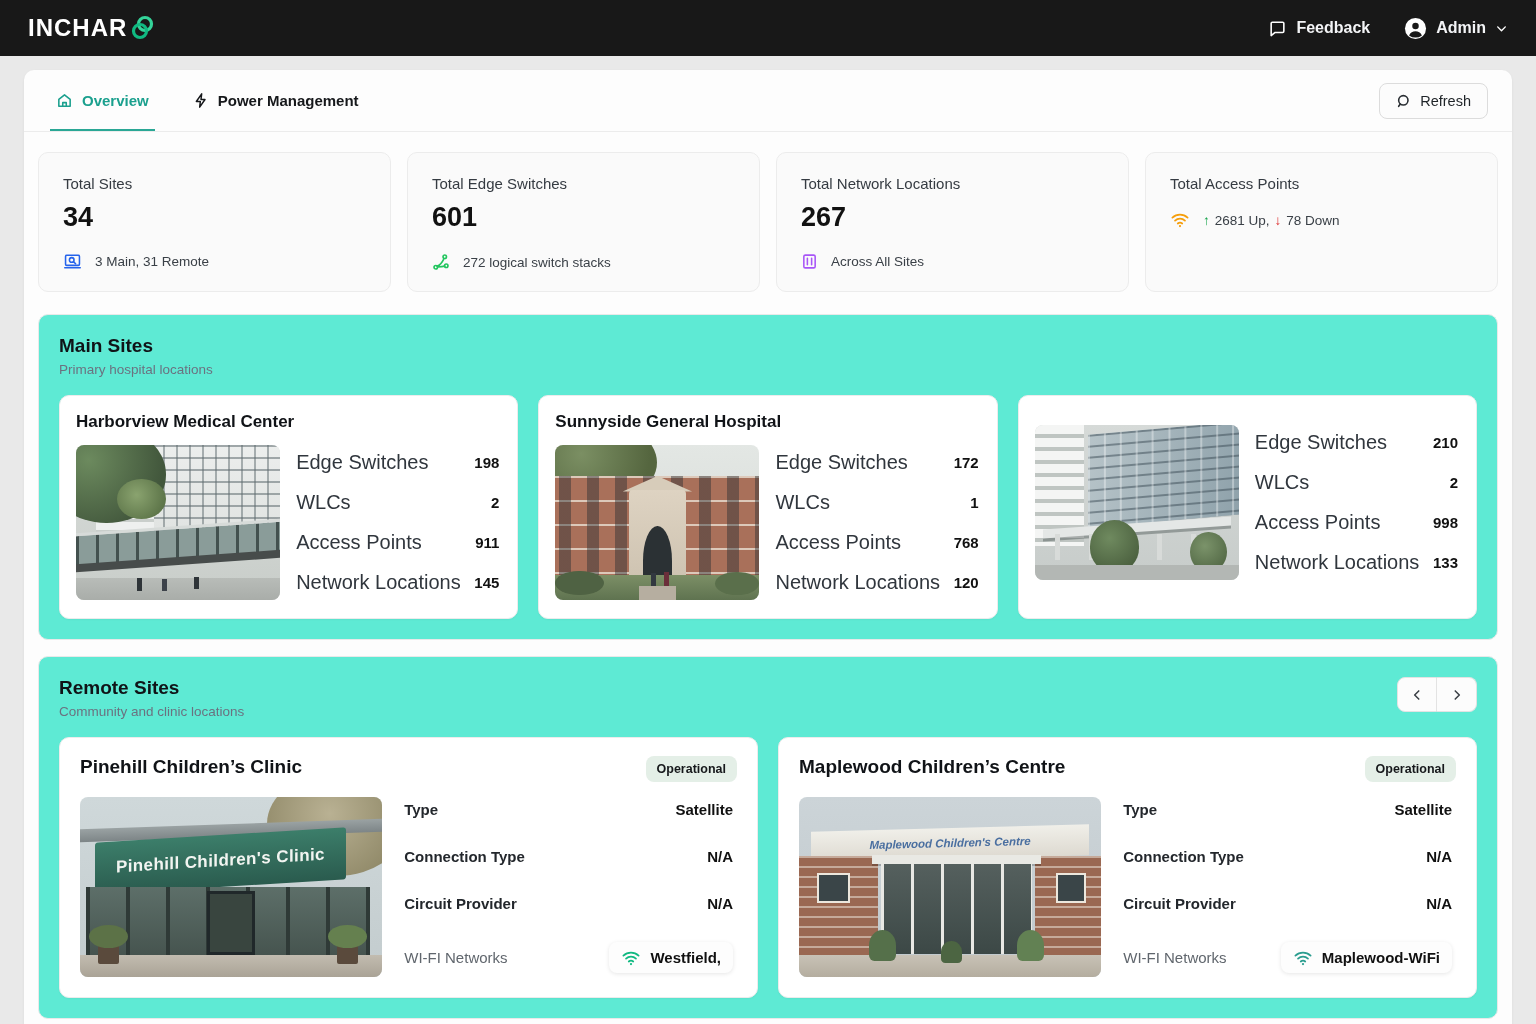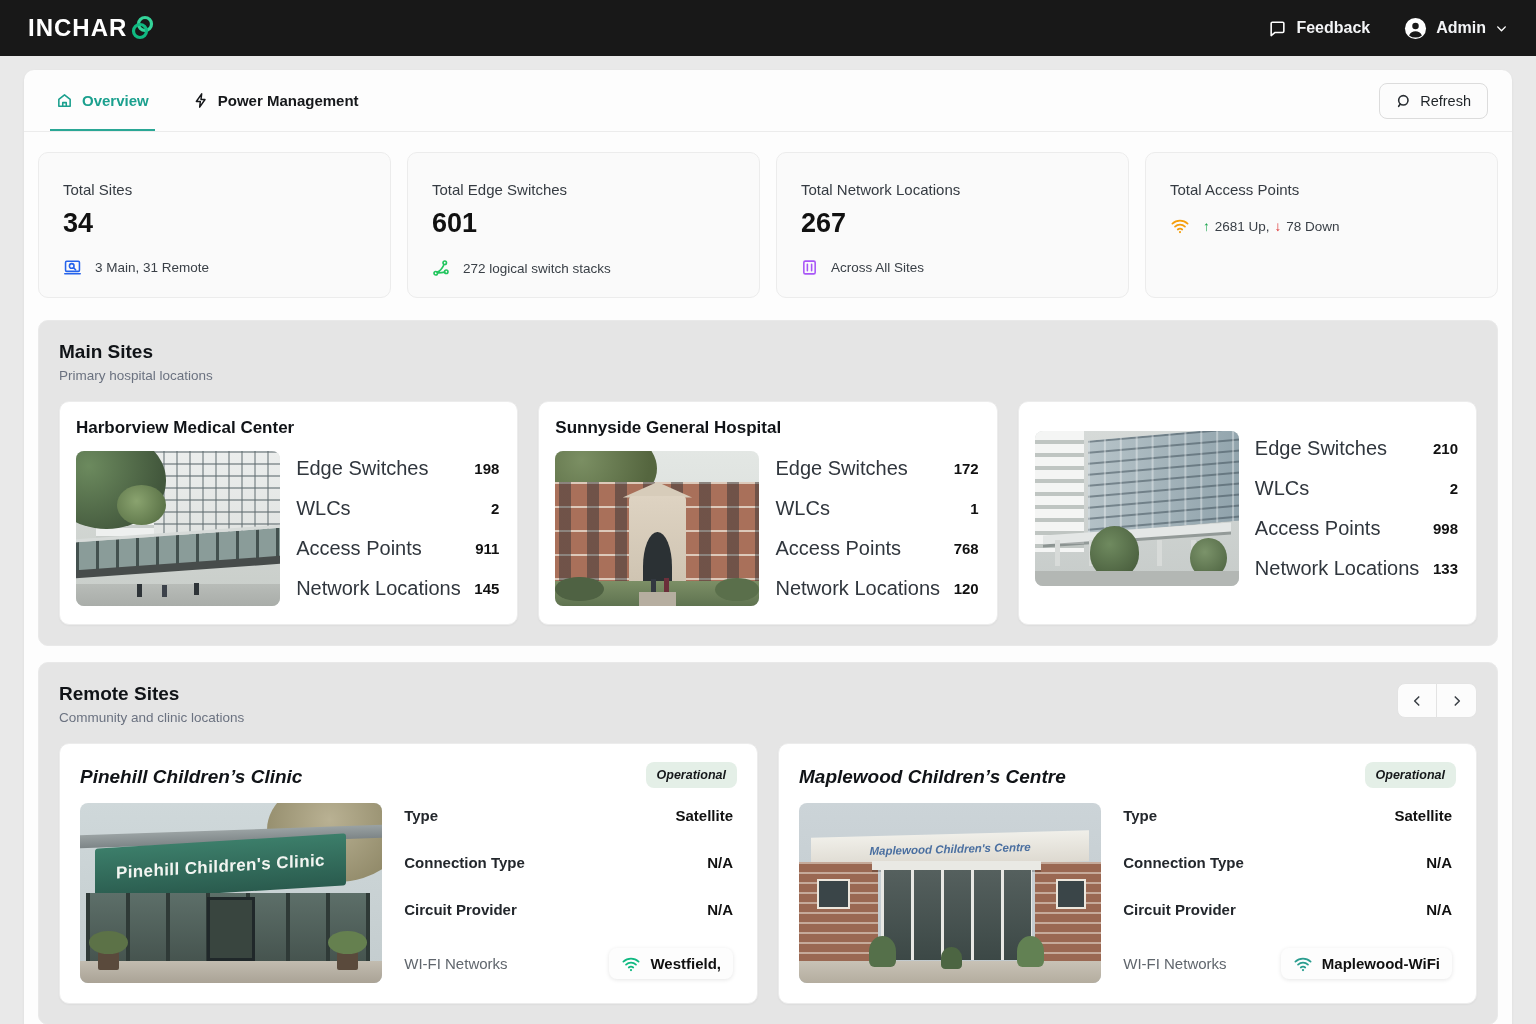--- a/index.html
+++ b/index.html
@@ -48,34 +48,34 @@
     padding:9px 16px; font-size:14.5px; color:#1f2428; cursor:pointer;
     font-family:inherit; font-weight:500;
   }
   
   .stats {
     display:grid; grid-template-columns:repeat(4,1fr); gap:16px;
     padding:20px 14px 6px 14px;
   }
   .stat-card {
     background:#fafafa; border:1px solid #ececec; border-radius:10px;
-    padding:28px 24px 20px 24px; min-height:138px;
+    padding:22px 24px 20px 24px; min-height:138px;
   }
   .stat-label { font-size:15px; color:#353b42; }
   .stat-value { font-size:27px; font-weight:700; color:#111; margin-top:10px; }
   .stat-sub {
     margin-top:20px; display:flex; align-items:center; gap:13px;
     font-size:13.5px; color:#3a4047;
   }
   .arrow-up { color:#16a34a; font-weight:700; }
   .arrow-down { color:#dc2626; font-weight:700; }
   
   .section {
     margin:16px 14px 0 14px; border:1px solid #e9e9e9; border-radius:10px;
-    background:#e5e5e5; padding:20px;
+    background:#5eead4; padding:20px;
   }
   .section-head { display:flex; justify-content:space-between; align-items:flex-start; }
   .section-title { font-size:19px; font-weight:700; color:#101317; }
   .section-sub { font-size:13.5px; color:#6b7280; margin-top:5px; }
   .pager { display:flex; }
   .pager-btn {
     width:40px; height:35px; background:#fcfcfc; border:1px solid #e3e3e3;
     display:flex; align-items:center; justify-content:center; cursor:pointer;
   }
   .pager-btn.prev { border-radius:8px 0 0 8px; }
@@ -96,21 +96,21 @@
   .site-stats { flex:1; display:flex; flex-direction:column; justify-content:space-between; padding:6px 2px 6px 0; }
   .srow { display:flex; justify-content:space-between; align-items:center; }
   .srow .sl { font-size:20px; color:#30363d; }
   .srow .sv { font-size:15px; font-weight:700; color:#111; }
   
   .remote-grid { display:grid; grid-template-columns:repeat(2,1fr); gap:20px; margin-top:18px; }
   .remote-card {
     background:#fff; border:1px solid #ececec; border-radius:10px;
     padding:18px 20px 20px 20px; box-shadow:0 1px 2px rgba(0,0,0,.04);
   }
-  .remote-head { display:flex; justify-content:space-between; align-items:flex-end;font-style:italic; }
+  .remote-head { display:flex; justify-content:space-between; align-items:flex-start; }
   .remote-name { font-size:19px; font-weight:700; color:#101317; }
   .badge {
     background:#e4efe7; color:#16181b; font-size:12.5px; font-weight:600;
     padding:6px 11px; border-radius:8px;
   }
   .remote-body { display:flex; gap:22px; margin-top:15px; }
   .remote-photo { width:46%; height:180px; }
   .remote-details { flex:1; display:flex; flex-direction:column; justify-content:space-between; padding:4px 4px 4px 0; }
   .drow { display:flex; justify-content:space-between; align-items:center; }
   .drow .dl { font-size:15px; font-weight:600; color:#23272c; }

